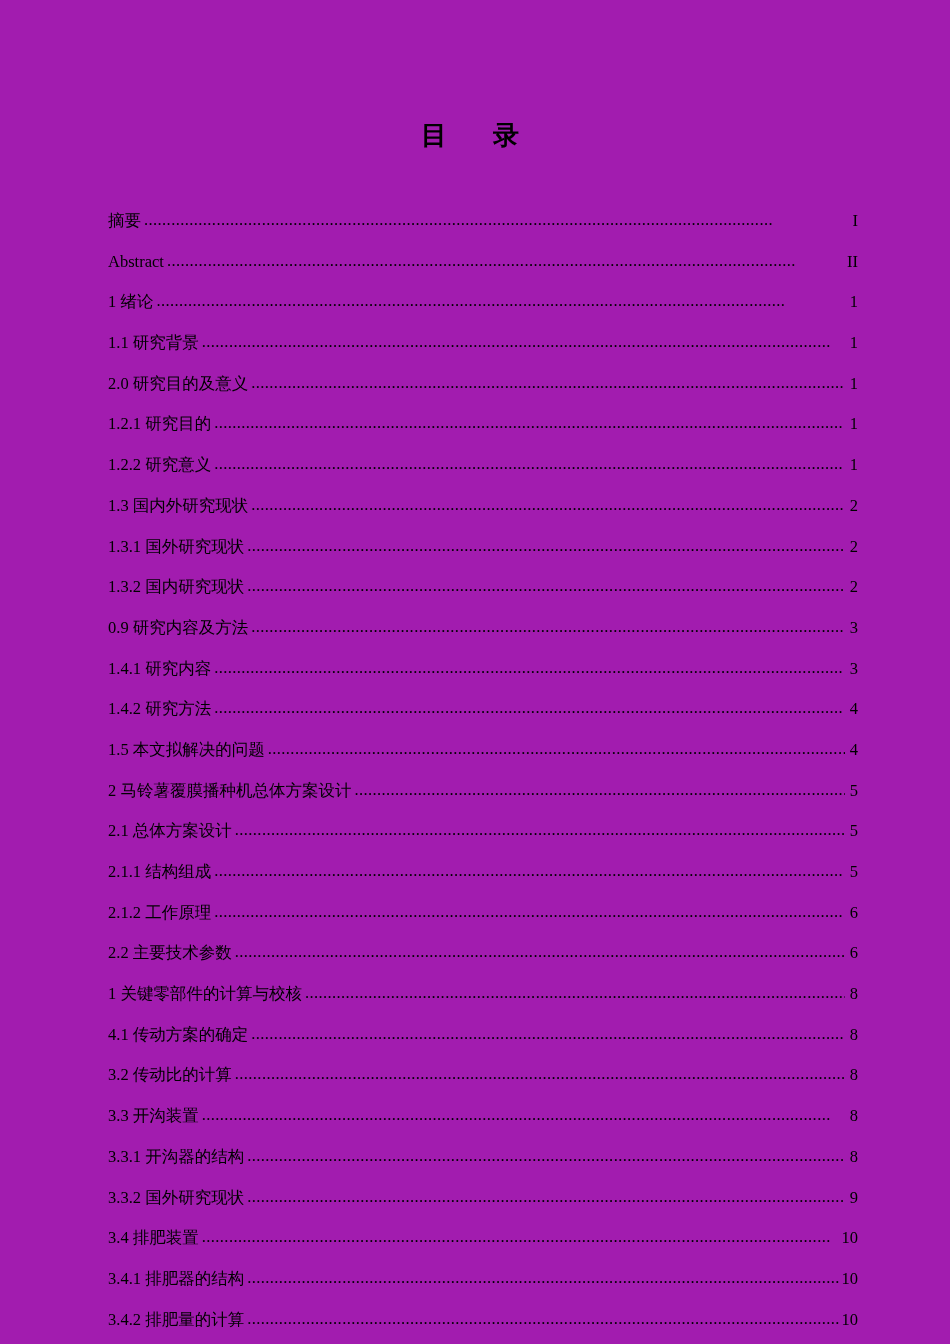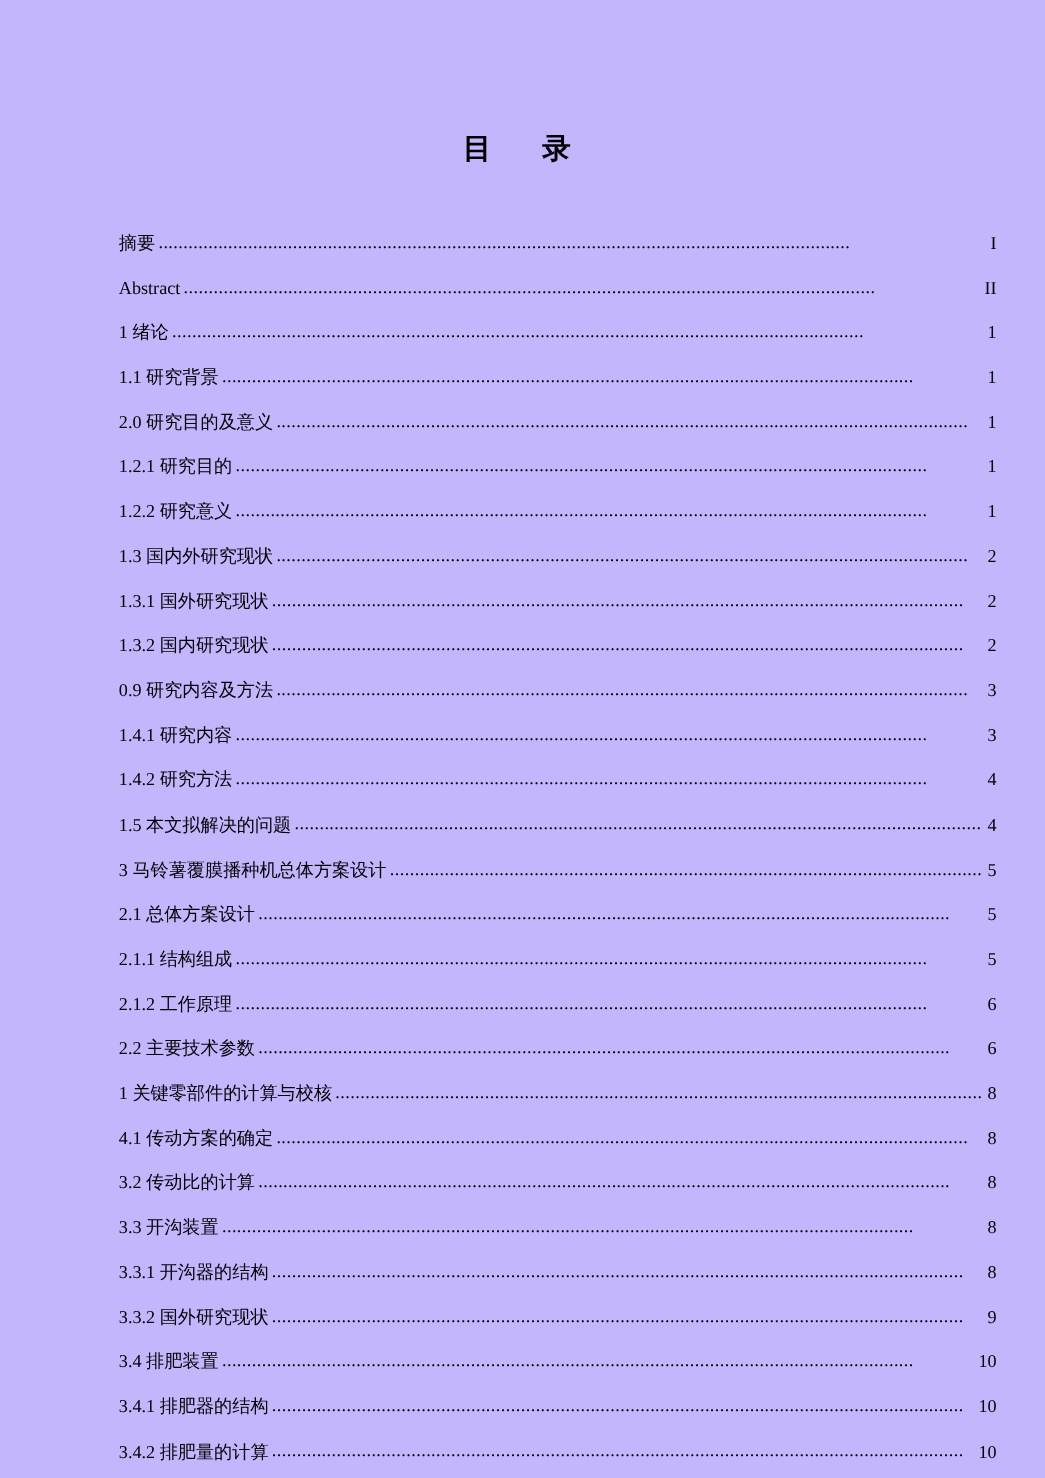--- a/index.html
+++ b/index.html
@@ -3,40 +3,40 @@
 <meta charset="utf-8">
 <style>
   html, body {
     margin: 0;
     padding: 0;
     background: #ffffff;
   }
   .page {
     width: 950px;
     height: 1344px;
-    background: #c4b5fd;
+    background: #a21caf;
     position: relative;
     box-sizing: border-box;
     font-family: "Liberation Serif", "DejaVu Serif", serif;
     color: #000000;
     overflow: hidden;
   }
   .doc-title {
     text-align: center;
     font-size: 26px;
     font-weight: bold;
     letter-spacing: 10px;
     margin-top: 118px;
     margin-bottom: 0;
     font-family: "Liberation Sans", "DejaVu Sans", sans-serif;
   }
   .toc {
     margin-top: 60px;
     padding-left: 108px;
-    padding-right: 44px;
+    padding-right: 92px;
   }
   .toc-entry {
     display: flex;
     align-items: baseline;
     font-size: 16.5px;
     line-height: 1;
     margin-bottom: 24.2px;
     white-space: nowrap;
   }
   .toc-label {
@@ -136,21 +136,21 @@
         <span class="toc-label">1.4.2  研究方法</span>
         <span class="toc-dots">...........................................................................................................................................</span>
         <span class="toc-page">4</span>
       </div>
       <div class="toc-entry cjk">
         <span class="toc-label">1.5  本文拟解决的问题</span>
         <span class="toc-dots">...........................................................................................................................................</span>
         <span class="toc-page">4</span>
       </div>
       <div class="toc-entry cjk">
-        <span class="toc-label">3  马铃薯覆膜播种机总体方案设计</span>
+        <span class="toc-label">2  马铃薯覆膜播种机总体方案设计</span>
         <span class="toc-dots">...........................................................................................................................................</span>
         <span class="toc-page">5</span>
       </div>
       <div class="toc-entry cjk">
         <span class="toc-label">2.1  总体方案设计</span>
         <span class="toc-dots">...........................................................................................................................................</span>
         <span class="toc-page">5</span>
       </div>
       <div class="toc-entry cjk">
         <span class="toc-label">2.1.1  结构组成</span>

